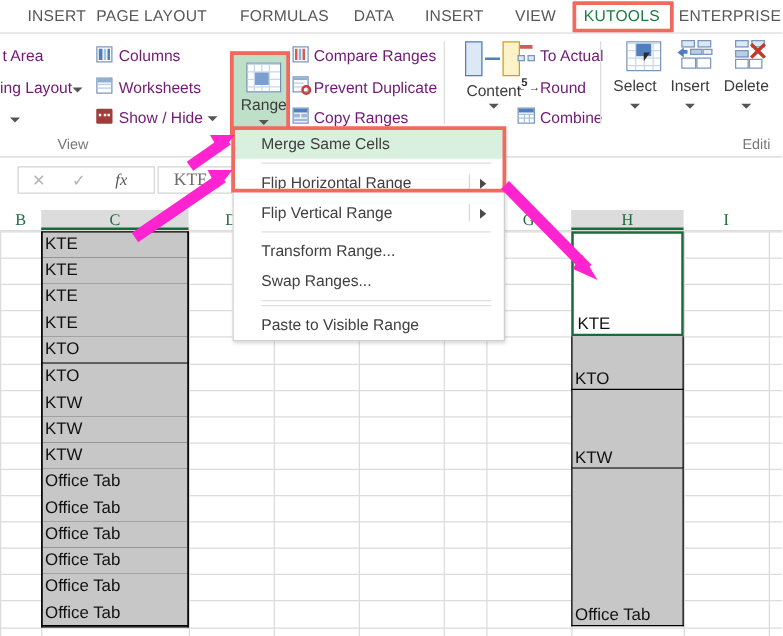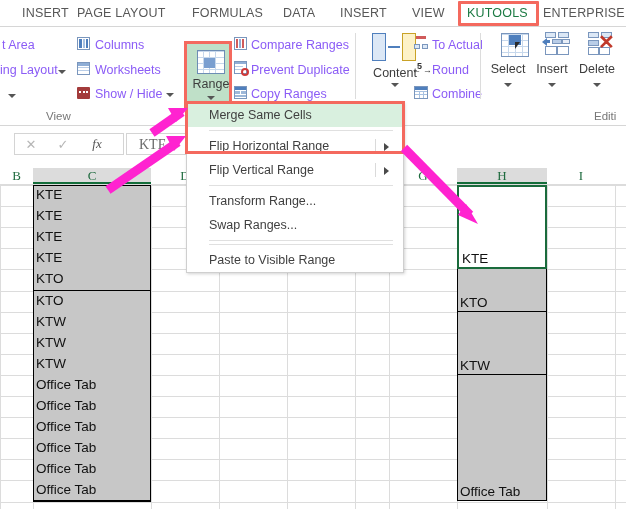--- a/index.html
+++ b/index.html
@@ -42,21 +42,21 @@
   .ribbon {
     position:absolute; left:0; top:27px; width:626px; height:99px;
     background:#ffffff;
   }
   .ribbon-rule {
     position:absolute; left:0; top:125px; width:626px; height:1px;
     background:#d6d6d6;
   }
   .rb-item {
     position:absolute; white-space:nowrap;
-    font-size:12.5px; color:#8b5cf6; line-height:15px;
+    font-size:12.5px; color:#701a75; line-height:15px;
   }
   .rb-grouplabel {
     position:absolute; font-size:11.5px; color:#777; white-space:nowrap;
   }
   .rb-sep {
     position:absolute; width:1px; background:#dcdcdc;
   }
   .caret-big {
     position:absolute; width:0;height:0;
     border-left:4px solid transparent;

